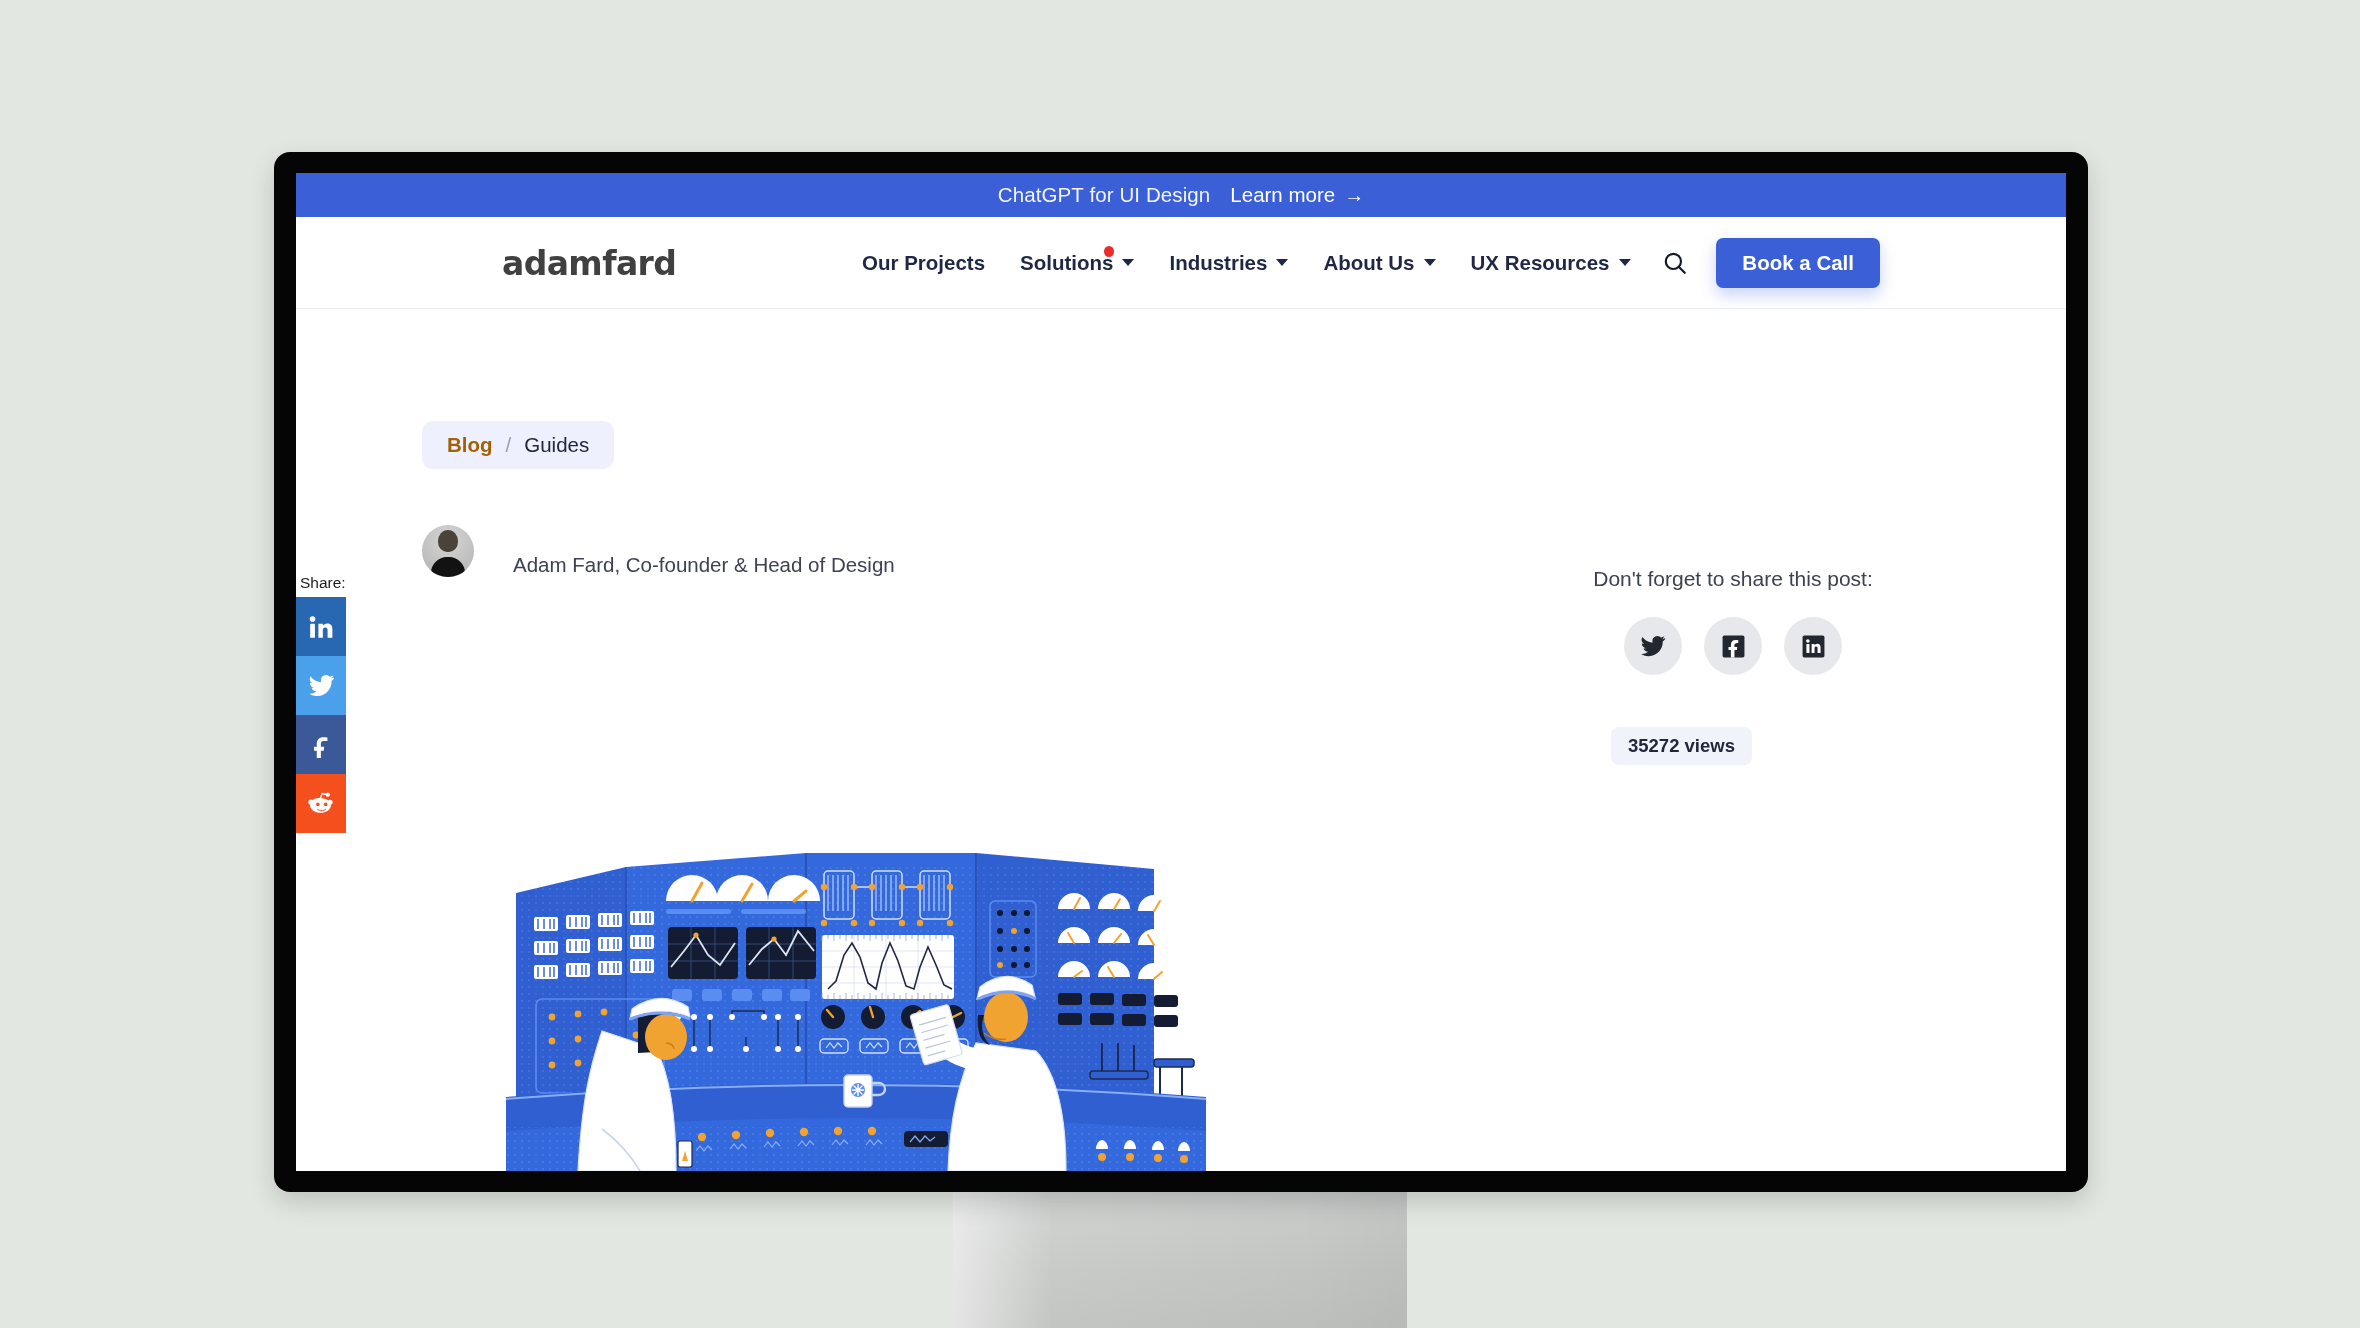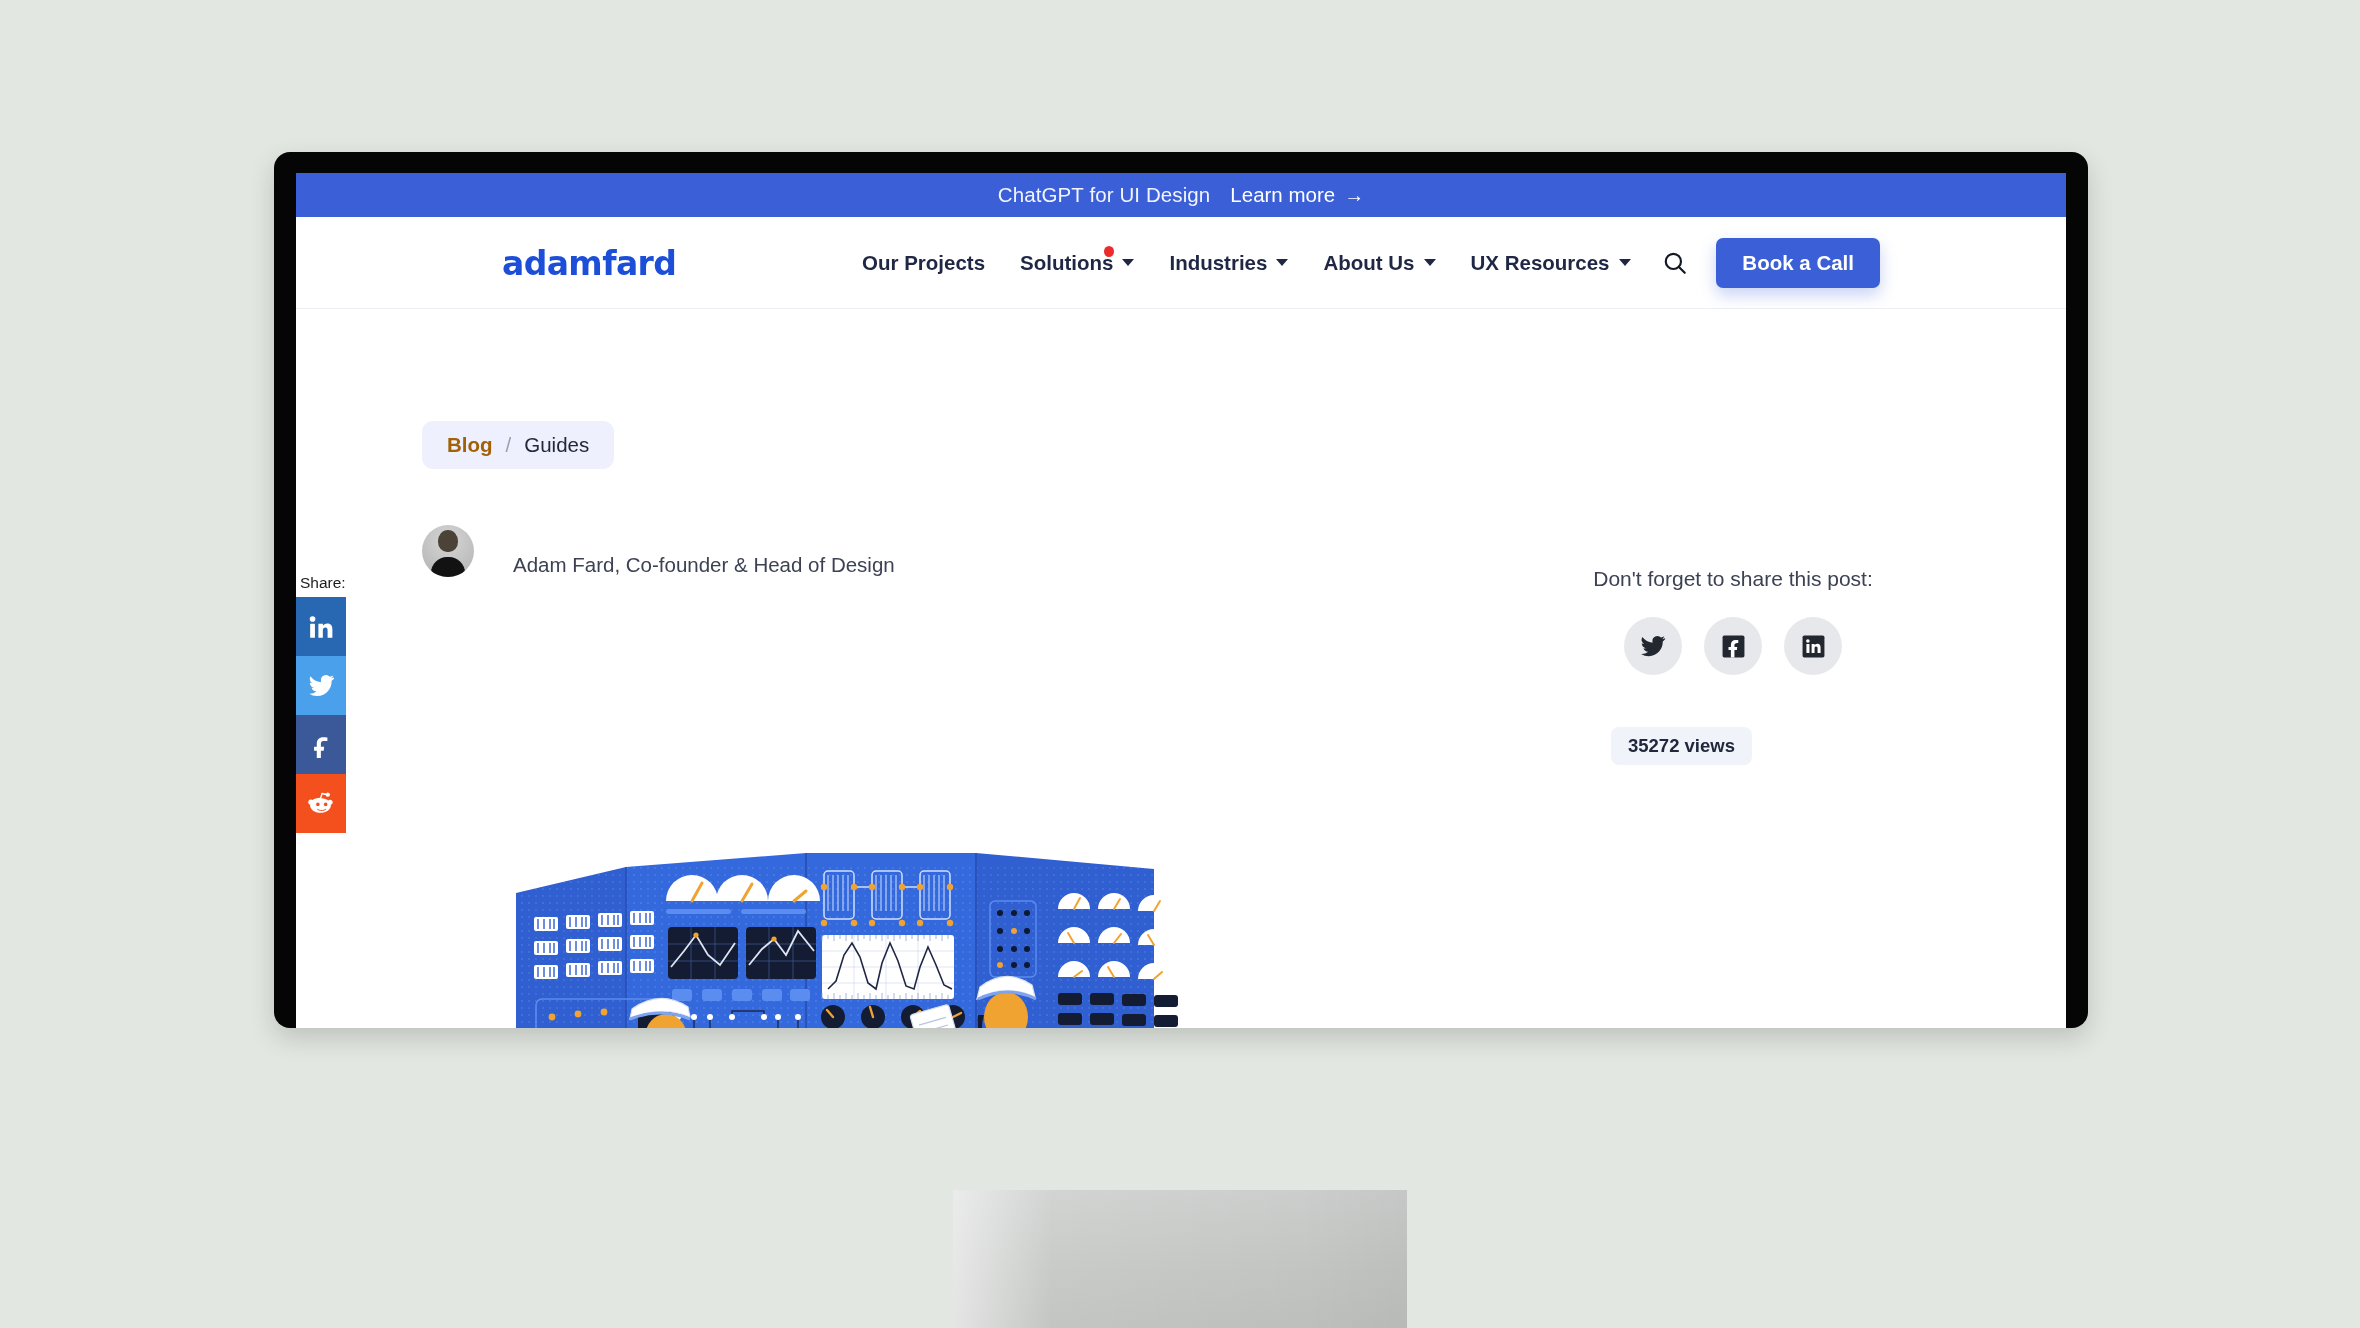--- a/index.html
+++ b/index.html
@@ -18,21 +18,21 @@
     width: 454px; height: 138px;
     background: linear-gradient(180deg,#d2d4d3 0%, #c9cbc9 55%, #c3c5c3 100%);
   }
   #monitor-stand-neck::after{
     content:""; position:absolute; left:0; top:0; width:100%; height:100%;
     background: linear-gradient(90deg, rgba(255,255,255,.55) 0%, rgba(255,255,255,0) 22%, rgba(0,0,0,0.03) 78%, rgba(0,0,0,0.06) 100%);
   }
 
   #monitor-body {
     position: absolute; left: 274px; top: 152px;
-    width: 1814px; height: 876px;
+    width: 1814px; height: 1040px;
     background: #050505;
     border-radius: 16px;
     box-shadow: 0 10px 26px rgba(0,0,0,0.16);
     overflow: hidden;
   }
   #screen {
     position: absolute; left: 22px; top: 21px;
     width: 1770px; height: 998px;
     background: #ffffff;
     overflow: hidden;
@@ -51,21 +51,21 @@
   
   #site-header {
     position: relative;
     height: 92px; background: #fff;
     border-bottom: 1px solid #eceef3;
     display: flex; align-items: center;
   }
   #brand-logo {
     position: absolute; left: 206px; top: 50%; transform: translateY(-50%);
     font-size: 33px; font-weight: 700; letter-spacing: -.6px;
-    color: #1d4ed8; font-family: "DejaVu Sans", sans-serif;
+    color: #404040; font-family: "DejaVu Sans", sans-serif;
   }
   #primary-nav {
     position:absolute; left: 566px; top: 50%; transform: translateY(-50%);
     display: flex; align-items: center; gap: 35px;
   }
   .nav-item {
     position: relative;
     display: flex; align-items: center; gap: 9px;
     font-size: 20.5px; font-weight: 700; color: #1f2745; cursor: pointer;
     white-space: nowrap;

